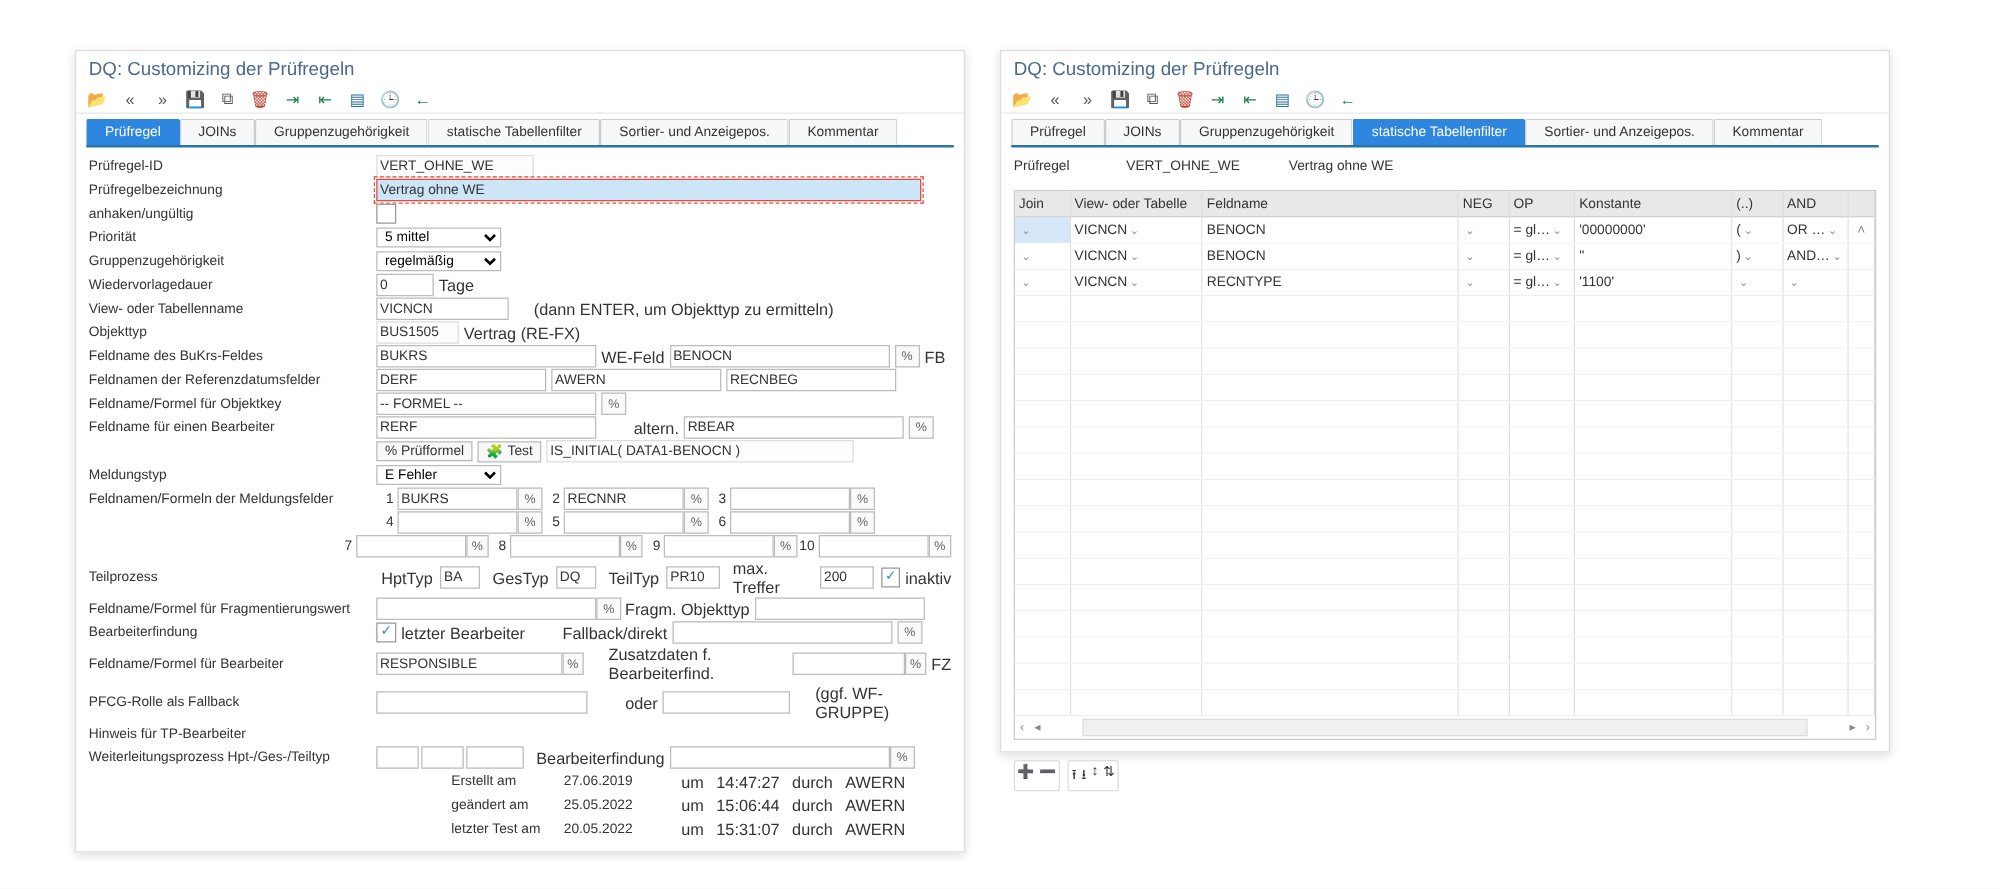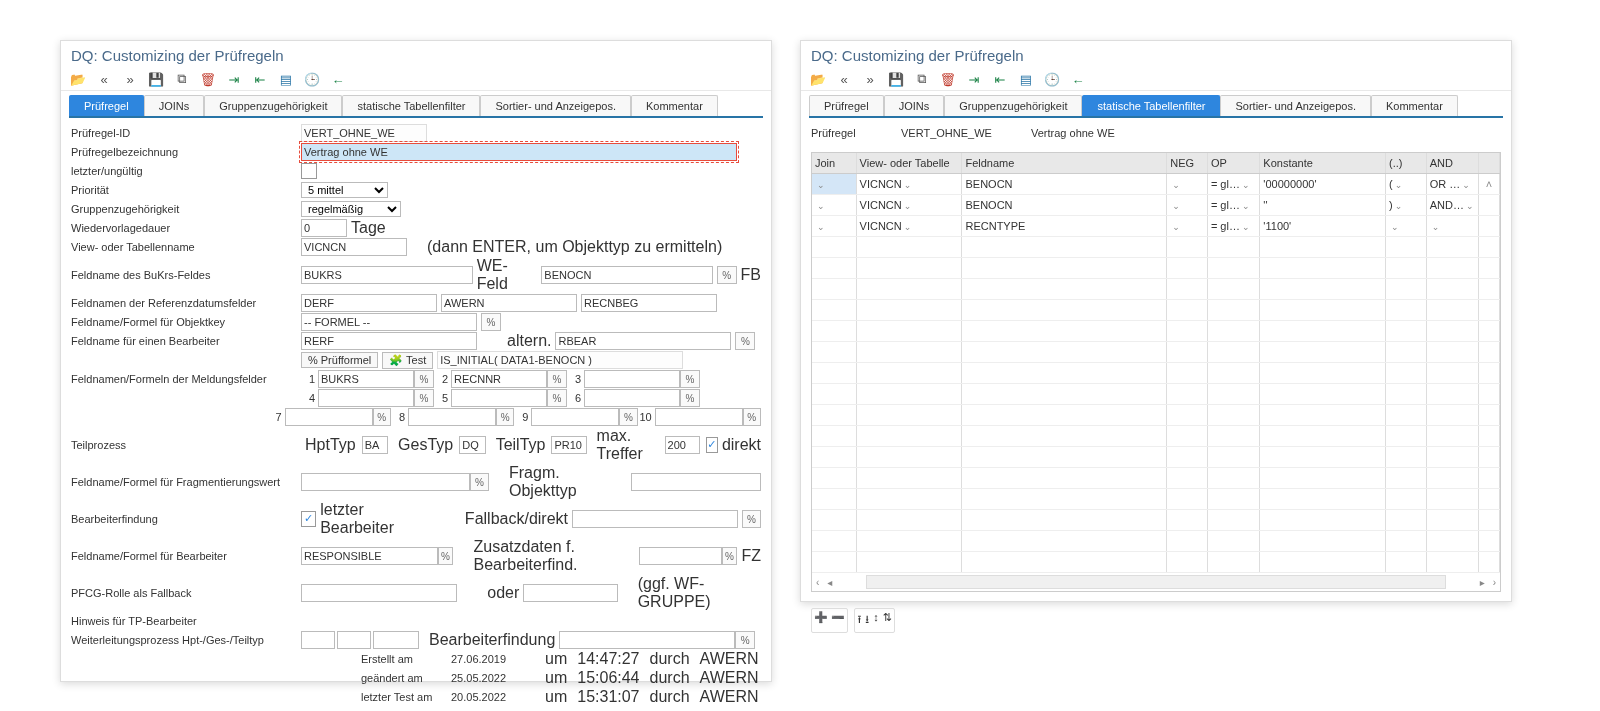--- a/index.html
+++ b/index.html
@@ -21,21 +21,21 @@
 .row{display:flex;align-items:center;min-height:18px;margin-bottom:1px}
 .lbl{width:230px;flex-shrink:0}
 .lbl-s{width:90px;flex-shrink:0}
 .fld{border:1px solid #bbb;background:#fff;height:16px;padding:0 2px;font-size:11px;line-height:16px;overflow:hidden;white-space:nowrap}
 .fld.sel{background:#cde6f7;border:1px solid #e74c3c;outline:1px dashed #e74c3c;outline-offset:1px}
 .fld.ro{background:#fdfdfd;border-color:#ddd}
 .sel-box{border:1px solid #bbb;height:16px;font-size:11px;background:#fff;padding:0 2px}
 .chk{width:14px;height:14px;border:1px solid #999;background:#fff;display:inline-block;vertical-align:middle}
 .chk.on::after{content:"✓";color:#2e86de;font-size:11px;display:block;line-height:12px;text-align:center}
 .btn{border:1px solid #bbb;background:#f8f8f8;padding:1px 6px;font-size:11px;cursor:pointer;display:inline-flex;align-items:center;gap:3px}
-.sub{margin-left:4px;font-size:16px;color:#333}
+.sub{margin-left:4px;font-size:13px;color:#333}
 .icon-box{width:18px;height:16px;border:1px solid #bbb;background:#fafafa;display:inline-flex;align-items:center;justify-content:center;font-size:10px;color:#666;cursor:pointer}
 .numlbl{width:14px;text-align:right;padding-right:3px;flex-shrink:0}
 .table{border:1px solid #ccc;margin:4px 0}
 .thead{display:flex;background:#e8e8e8;border-bottom:1px solid #ccc}
 .th,.td{border-right:1px solid #ddd;padding:2px 3px;height:16px;line-height:16px;overflow:hidden;white-space:nowrap;font-size:11px}
 .trow{display:flex;border-bottom:1px solid #eee}
 .trow .td{background:#fff}
 .trow.sel .td:first-child{background:#d4e6f7}
 .dd{font-size:9px;color:#888;margin-left:2px}
 .footer-icons{padding:6px 10px;display:flex;gap:6px}
@@ -74,40 +74,45 @@
   <div class="body">
     <div class="row">
           <div class="lbl">Prüfregel-ID</div>
           <div class="fld ro" style="width:120px">VERT_OHNE_WE</div>
         </div>
     <div class="row">
           <div class="lbl">Prüfregelbezeichnung</div>
           <div class="fld sel" style="width:430px">Vertrag ohne WE</div>
         </div>
     <div class="row">
-          <div class="lbl">letzter/ungültig</div>
+          <div class="lbl">anhaken/ungültig</div>
           <span class="chk"></span>
         </div>
     <div class="row">
           <div class="lbl">Priorität</div>
-          <select class="sel-box" style="width:87px"><option>5 mittel</option></select>
+          <select class="sel-box" style="width:100px"><option>5 mittel</option></select>
         </div>
     <div class="row">
           <div class="lbl">Gruppenzugehörigkeit</div>
           <select class="sel-box" style="width:100px"><option>regelmäßig</option></select>
         </div>
     <div class="row">
           <div class="lbl">Wiedervorlagedauer</div>
           <div class="fld" style="width:40px">0</div>
           <span class="sub">Tage</span>
         </div>
     <div class="row">
           <div class="lbl">View- oder Tabellenname</div>
           <div class="fld" style="width:100px">VICNCN</div>
           <span class="sub" style="margin-left:20px">(dann ENTER, um Objekttyp zu ermitteln)</span>
+        </div>
+    <div class="row">
+          <div class="lbl">Objekttyp</div>
+          <div class="fld ro" style="width:60px">BUS1505</div>
+          <span class="sub">Vertrag (RE-FX)</span>
         </div>
     <div class="row">
           <div class="lbl">Feldname des BuKrs-Feldes</div>
           <div class="fld" style="width:170px">BUKRS</div>
           <span class="sub">WE-Feld</span>
           <div class="fld" style="width:170px;margin-left:4px">BENOCN</div>
           <span class="icon-box" style="margin-left:4px">%</span>
           <span class="sub">FB</span>
         </div>
     <div class="row">
@@ -134,20 +139,24 @@
             <span>%</span>
             <span>Prüfformel</span>
           </span>
           <span class="btn" style="margin-left:4px">
             <span>🧩</span>
             <span>Test</span>
           </span>
           <div class="fld ro" style="width:240px;margin-left:4px">IS_INITIAL( DATA1-BENOCN )</div>
         </div>
     <div class="row">
+          <div class="lbl">Meldungstyp</div>
+          <select class="sel-box" style="width:100px"><option>E Fehler</option></select>
+        </div>
+    <div class="row">
           <div class="lbl">Feldnamen/Formeln der Meldungsfelder</div>
       <span class="numlbl">1</span>
           <div class="fld" style="width:90px">BUKRS</div>
           <span class="icon-box">%</span>
       <span class="numlbl">2</span>
           <div class="fld" style="width:90px">RECNNR</div>
           <span class="icon-box">%</span>
       <span class="numlbl">3</span>
           <div class="fld" style="width:90px"></div>
           <span class="icon-box">%</span>
@@ -183,27 +192,27 @@
           <div class="lbl">Teilprozess</div>
       <span class="sub">HptTyp</span>
           <div class="fld" style="width:28px;margin:0 6px">BA</div>
       <span class="sub">GesTyp</span>
           <div class="fld" style="width:28px;margin:0 6px">DQ</div>
       <span class="sub">TeilTyp</span>
           <div class="fld" style="width:40px;margin:0 6px">PR10</div>
       <span class="sub">max. Treffer</span>
           <div class="fld" style="width:40px;margin:0 6px">200</div>
       <span class="chk on"></span>
-          <span class="sub">direkt</span>
+          <span class="sub">inaktiv</span>
     </div>
     <div class="row">
           <div class="lbl">Feldname/Formel für Fragmentierungswert</div>
           <div class="fld" style="width:170px"></div>
           <span class="icon-box">%</span>
-          <span class="sub" style="margin-left:20px">Fragm. Objekttyp</span>
+          <span class="sub" style="margin-left:3px">Fragm. Objekttyp</span>
           <div class="fld" style="width:130px;margin-left:4px"></div>
         </div>
     <div class="row">
           <div class="lbl">Bearbeiterfindung</div>
           <span class="chk on"></span>
           <span class="sub">letzter Bearbeiter</span>
           <span class="sub" style="margin-left:30px">Fallback/direkt</span>
           <div class="fld" style="width:170px;margin-left:4px"></div>
           <span class="icon-box" style="margin-left:4px">%</span>
         </div>

